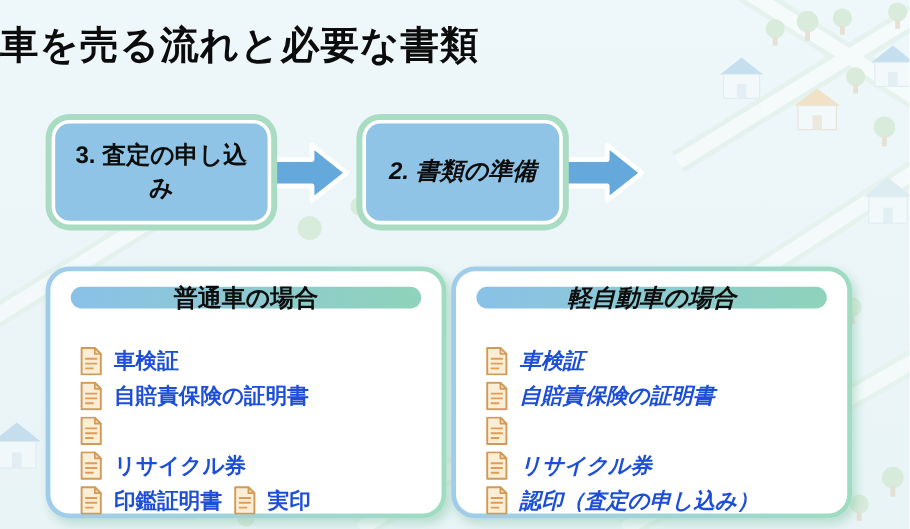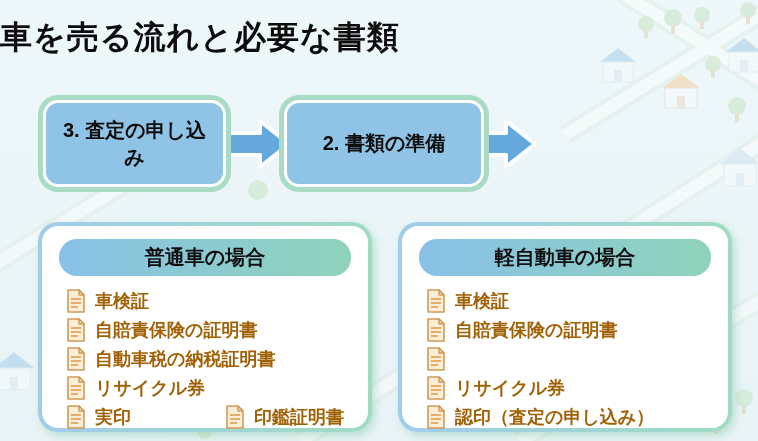--- a/index.html
+++ b/index.html
@@ -14,46 +14,46 @@
     text-align:left;font-size:32px;font-weight:800;color:#0c0c0c;letter-spacing:1px;
   }
   .step-box{
     position:absolute;top:100px;height:87px;box-sizing:border-box;z-index:2;
     background:#90c4e6;border:3px solid #ffffff;border-radius:15px;
     box-shadow:0 0 0 5px #a9dcc3;
     display:flex;align-items:center;justify-content:center;text-align:center;
     font-size:20px;font-weight:700;color:#0d0d0d;line-height:1.35;padding:0 8px;
   }
   #step1{left:43px;width:183px;}
-  #step2{left:284px;width:200px;}
+  #step2{left:302px;width:167px;font-style:italic;}
   #step3{left:528px;width:179px;}
   .flow-arrow{position:absolute;top:114px;z-index:1;}
   #arrow1{left:220px;}
   #arrow2{left:466px;}
   .panel{
     position:absolute;top:222px;width:334px;height:210px;box-sizing:border-box;
     border-radius:20px;padding:4px;
     background:linear-gradient(90deg,#a0cceb 0%,#9fdcc2 100%);
     box-shadow:3px 4px 8px rgba(130,195,165,0.45);
   }
   #panel-left{left:38px;}
-  #panel-right{left:398px;}
+  #panel-right{left:376px;font-style:italic;}
   .panel-inner{position:relative;width:100%;height:100%;background:#ffffff;border-radius:16px;}
   .panel-pill{
-    position:absolute;top:13px;left:17px;right:17px;height:37px;border-radius:18px;
+    position:absolute;top:13px;left:17px;right:17px;height:18px;border-radius:18px;
     background:linear-gradient(90deg,#89c1e8 0%,#8fd3ba 100%);
     display:flex;align-items:center;justify-content:center;
     font-size:20px;font-weight:700;color:#0d0d0d;
   }
   .doc-list{
     position:absolute;top:62px;left:24px;right:8px;margin:0;padding:0;list-style:none;
     display:flex;flex-direction:column;gap:4px;
   }
   .doc-row{display:flex;align-items:center;gap:9px;height:25px;
-    font-size:18px;font-weight:700;color:#a16207;white-space:nowrap;}
+    font-size:18px;font-weight:700;color:#1d4ed8;white-space:nowrap;}
   .doc-cell{display:flex;align-items:center;gap:9px;}
   .doc-cell.first{width:150px;}
   .doc-icon{flex:0 0 auto;display:block;}
 </style>
 </head>
 <body>
 
 <div class="canvas">
 
   <svg class="bg-illustration" viewBox="0 0 758 441" xmlns="http://www.w3.org/2000/svg">
@@ -177,53 +177,52 @@
           <span>自賠責保険の証明書</span>
         </li>
         <li class="doc-row">
           <svg class="doc-icon" width="20" height="24" viewBox="0 0 20 24">
               <path d="M2 1 h11 l5 5 v17 h-16 z" fill="#fbeed6" stroke="#d19a58" stroke-width="1.6" stroke-linejoin="round"></path>
               <path d="M13 1 v5 h5 z" fill="#f3ddba" stroke="#d19a58" stroke-width="1.4" stroke-linejoin="round"></path>
               <line x1="5" y1="10" x2="15" y2="10" stroke="#e29b52" stroke-width="1.6"></line>
               <line x1="5" y1="14" x2="15" y2="14" stroke="#e29b52" stroke-width="1.6"></line>
               <line x1="5" y1="18" x2="12" y2="18" stroke="#e29b52" stroke-width="1.6"></line>
             </svg>
-          <span>自動車税の納税証明書</span>
         </li>
         <li class="doc-row">
           <svg class="doc-icon" width="20" height="24" viewBox="0 0 20 24">
               <path d="M2 1 h11 l5 5 v17 h-16 z" fill="#fbeed6" stroke="#d19a58" stroke-width="1.6" stroke-linejoin="round"></path>
               <path d="M13 1 v5 h5 z" fill="#f3ddba" stroke="#d19a58" stroke-width="1.4" stroke-linejoin="round"></path>
               <line x1="5" y1="10" x2="15" y2="10" stroke="#e29b52" stroke-width="1.6"></line>
               <line x1="5" y1="14" x2="15" y2="14" stroke="#e29b52" stroke-width="1.6"></line>
               <line x1="5" y1="18" x2="12" y2="18" stroke="#e29b52" stroke-width="1.6"></line>
             </svg>
           <span>リサイクル券</span>
         </li>
         <li class="doc-row">
+          <span class="doc-cell">
+            <svg class="doc-icon" width="20" height="24" viewBox="0 0 20 24">
+                <path d="M2 1 h11 l5 5 v17 h-16 z" fill="#fbeed6" stroke="#d19a58" stroke-width="1.6" stroke-linejoin="round"></path>
+                <path d="M13 1 v5 h5 z" fill="#f3ddba" stroke="#d19a58" stroke-width="1.4" stroke-linejoin="round"></path>
+                <line x1="5" y1="10" x2="15" y2="10" stroke="#e29b52" stroke-width="1.6"></line>
+                <line x1="5" y1="14" x2="15" y2="14" stroke="#e29b52" stroke-width="1.6"></line>
+                <line x1="5" y1="18" x2="12" y2="18" stroke="#e29b52" stroke-width="1.6"></line>
+              </svg>
+            <span>印鑑証明書</span>
+          </span>
           <span class="doc-cell first">
             <svg class="doc-icon" width="20" height="24" viewBox="0 0 20 24">
                 <path d="M2 1 h11 l5 5 v17 h-16 z" fill="#fbeed6" stroke="#d19a58" stroke-width="1.6" stroke-linejoin="round"></path>
                 <path d="M13 1 v5 h5 z" fill="#f3ddba" stroke="#d19a58" stroke-width="1.4" stroke-linejoin="round"></path>
                 <line x1="5" y1="10" x2="15" y2="10" stroke="#e29b52" stroke-width="1.6"></line>
                 <line x1="5" y1="14" x2="15" y2="14" stroke="#e29b52" stroke-width="1.6"></line>
                 <line x1="5" y1="18" x2="12" y2="18" stroke="#e29b52" stroke-width="1.6"></line>
               </svg>
             <span>実印</span>
           </span>
-          <span class="doc-cell">
-            <svg class="doc-icon" width="20" height="24" viewBox="0 0 20 24">
-                <path d="M2 1 h11 l5 5 v17 h-16 z" fill="#fbeed6" stroke="#d19a58" stroke-width="1.6" stroke-linejoin="round"></path>
-                <path d="M13 1 v5 h5 z" fill="#f3ddba" stroke="#d19a58" stroke-width="1.4" stroke-linejoin="round"></path>
-                <line x1="5" y1="10" x2="15" y2="10" stroke="#e29b52" stroke-width="1.6"></line>
-                <line x1="5" y1="14" x2="15" y2="14" stroke="#e29b52" stroke-width="1.6"></line>
-                <line x1="5" y1="18" x2="12" y2="18" stroke="#e29b52" stroke-width="1.6"></line>
-              </svg>
-            <span>印鑑証明書</span>
-          </span>
         </li>
       </ul>
     </div>
   </section>
 
   <section class="panel" id="panel-right">
     <div class="panel-inner">
       <div class="panel-pill">軽自動車の場合</div>
       <ul class="doc-list">
         <li class="doc-row">

